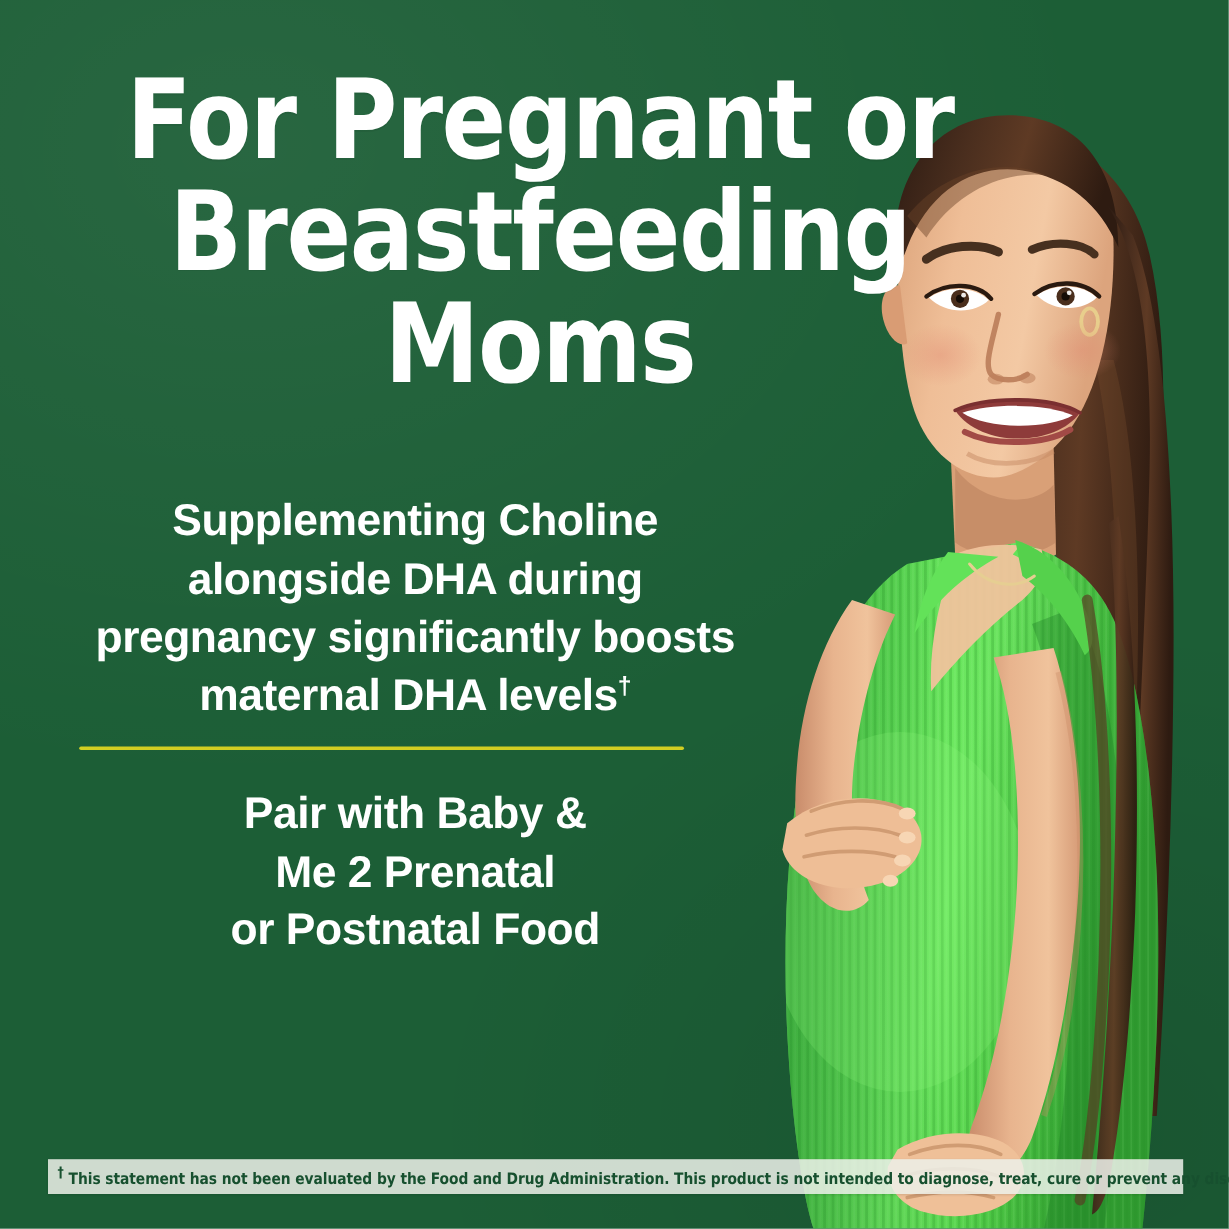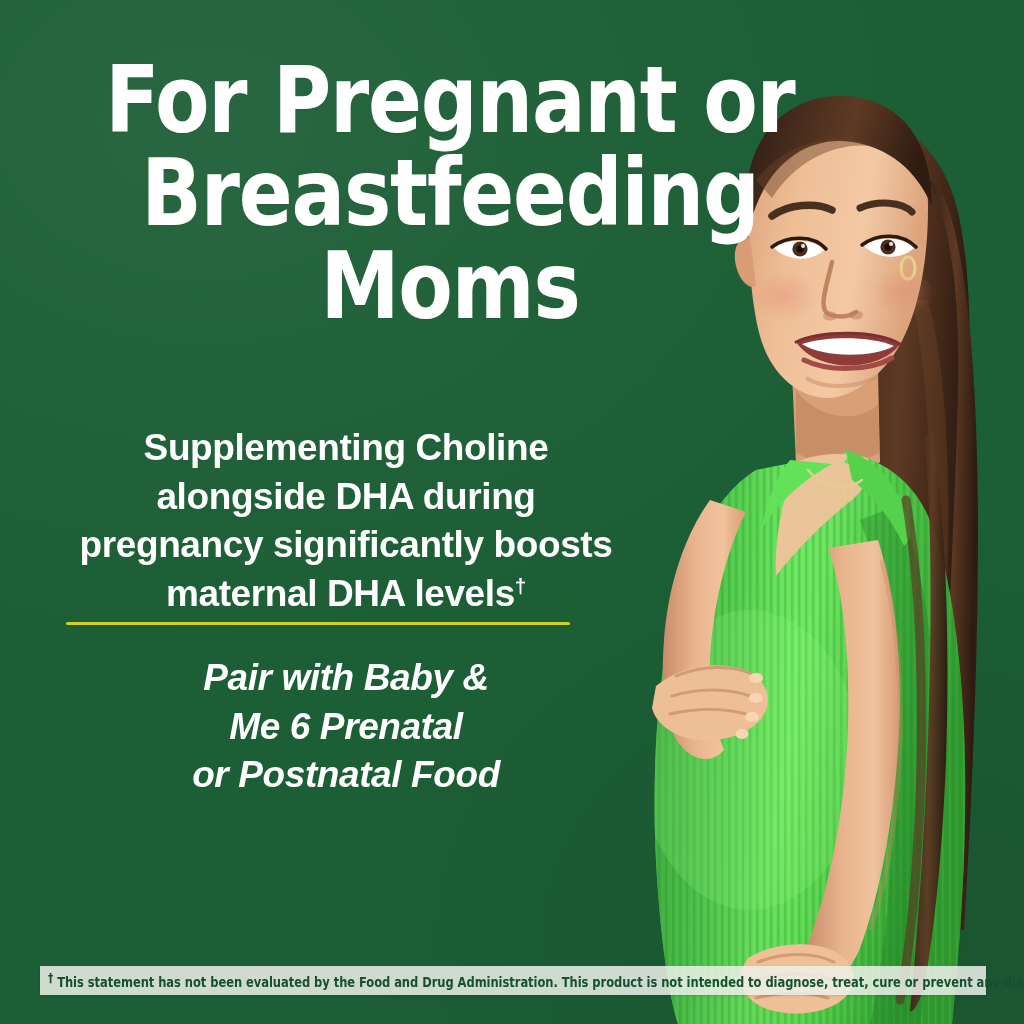--- a/index.html
+++ b/index.html
@@ -25,35 +25,35 @@
     color:#FFFFFF;
     font-family:"Liberation Sans Narrow","DejaVu Sans Condensed","Liberation Sans", sans-serif;
     font-weight:700; font-size:92px; line-height:93px;
     letter-spacing:-1.2px;
     transform:scaleX(.96); transform-origin:left top;
     text-shadow:0 1px 0 rgba(0,0,0,.06);
   }
   .headline .hl-line { display:block; white-space:nowrap; }
 
   .subhead {
-    position:absolute; left:66px; top:424px; width:560px; z-index:7;
+    position:absolute; left:66px; top:410px; width:560px; z-index:7;
     color:#FFFFFF; font-weight:700;
     font-size:37px; line-height:48.5px; letter-spacing:-.4px;
   }
   .subhead sup { font-size:.56em; vertical-align:super; line-height:0; }
 
   .divider {
     position:absolute; left:66px; top:622px; width:504px; height:3px;
     background:#D2CE22; z-index:7; border-radius:2px;
   }
 
   .pairtext {
     position:absolute; left:66px; top:654px; width:560px; z-index:7;
     color:#FFFFFF; font-weight:700;
-    font-size:37px; line-height:48.5px; letter-spacing:-.4px;font-style:italic;
+    font-size:37px; line-height:48.5px; letter-spacing:-.4px;
   }
 
   
   .disclaimer-bar {
     position:absolute; left:40px; top:966px; width:946px; height:29px;
     background:rgba(236,240,233,.86);
     display:flex; align-items:center; z-index:20;
     padding:0 8px;
     box-shadow:0 1px 2px rgba(0,0,0,.12);
   }
@@ -248,21 +248,21 @@
     <span class="hl-line">Breastfeeding</span>
     <span class="hl-line">Moms</span>
   </h1>
 
   <p class="subhead"><span>Supplementing Choline alongside DHA during pregnancy significantly boosts maternal DHA levels</span><sup>†</sup></p>
 
   <div class="divider"></div>
 
   <p class="pairtext">
     <span>Pair with Baby &amp;</span><br>
-    <span>Me 6 Prenatal</span><br>
+    <span>Me 2 Prenatal</span><br>
     <span>or Postnatal Food</span>
   </p>
 
   <div class="disclaimer-bar">
     <span class="dtext"><span class="dagger">†</span>&nbsp;<span>This statement has not been evaluated by the Food and Drug Administration. This product is not intended to diagnose, treat, cure or prevent any disease.</span></span>
   </div>
 
 </div>
 
 </body></html>

